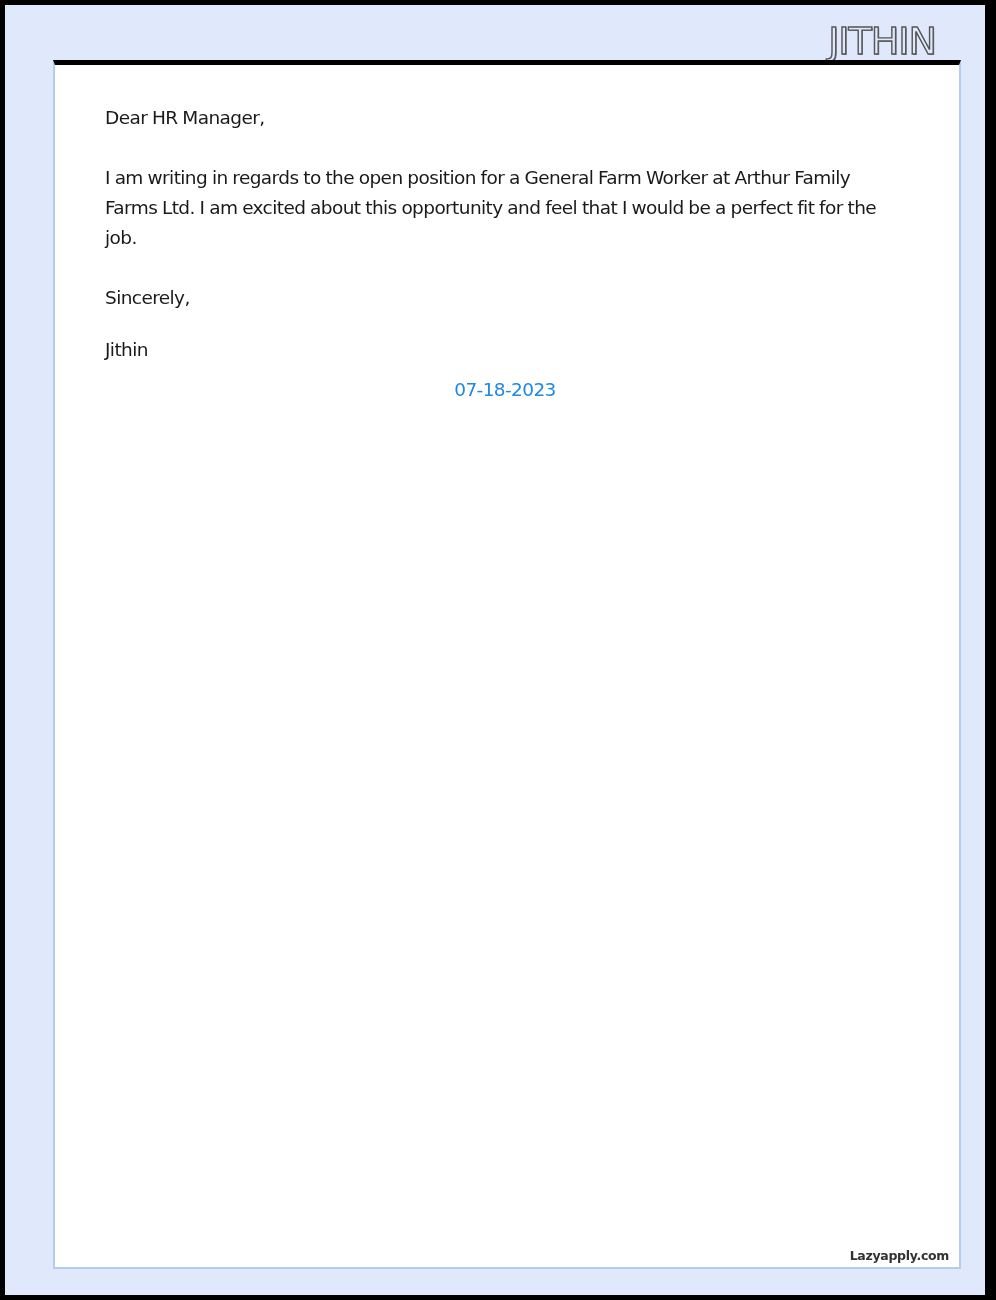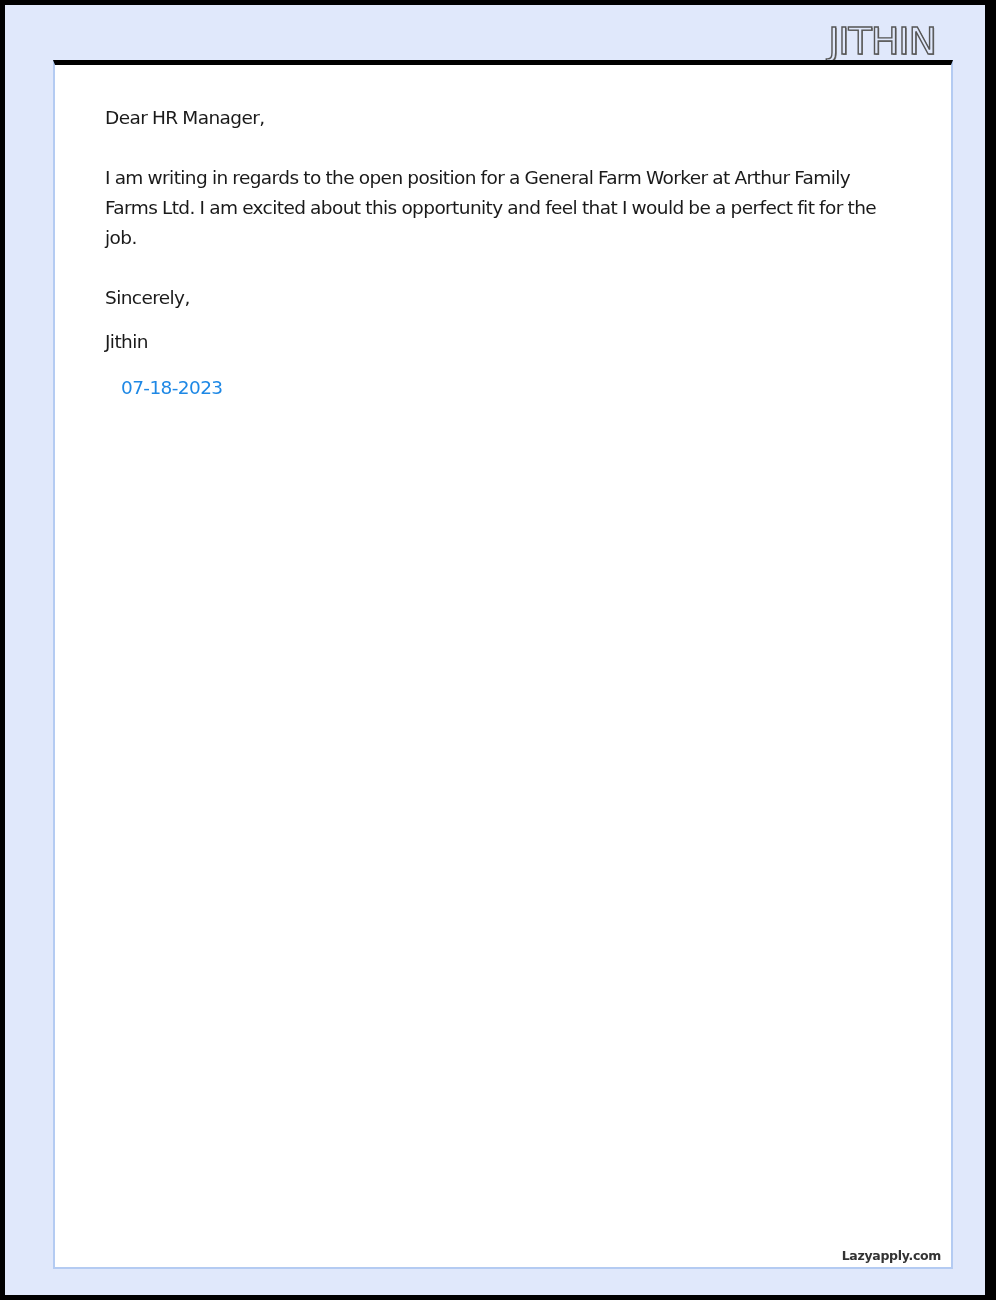--- a/index.html
+++ b/index.html
@@ -39,41 +39,43 @@
       position: absolute;
       left: 48px;
       top: 55px;
       width: 896px;
       height: 1202px;
       background: #fff;
       border-top: 5px solid #000;
       border-left: 2px solid #b4cbf2;
       border-right: 2px solid #b4cbf2;
       border-bottom: 2px solid #b4cbf2;
+      padding-left: 8px;
     }
     .letter {
       position: absolute;
       left: 50px;
       top: 38px;
       width: 800px;
       font-family: "DejaVu Sans", sans-serif;
       font-size: 18.5px;
       line-height: 30px;
       color: #1a1a1a;
       letter-spacing: -0.6px;
       word-spacing: -0.5px;
     }
     .letter p {
       margin: 0 0 30px 0;
     }
-    .letter p.signoff { margin-bottom: 14px; }
+    .letter p.signoff { margin-bottom: 22px; }
     .letter p.name { margin-bottom: 10px; }
     .letter .date {
       color: #1e88e5;
-      margin: 16px;
+      margin: 0;
+      text-align: center;
     }
     .footer-credit {
       position: absolute;
       right: 10px;
       bottom: 4px;
       font-family: "DejaVu Sans", sans-serif;
       font-size: 12.5px;
       letter-spacing: -0.3px;
       color: #333;
       font-weight: bold;

